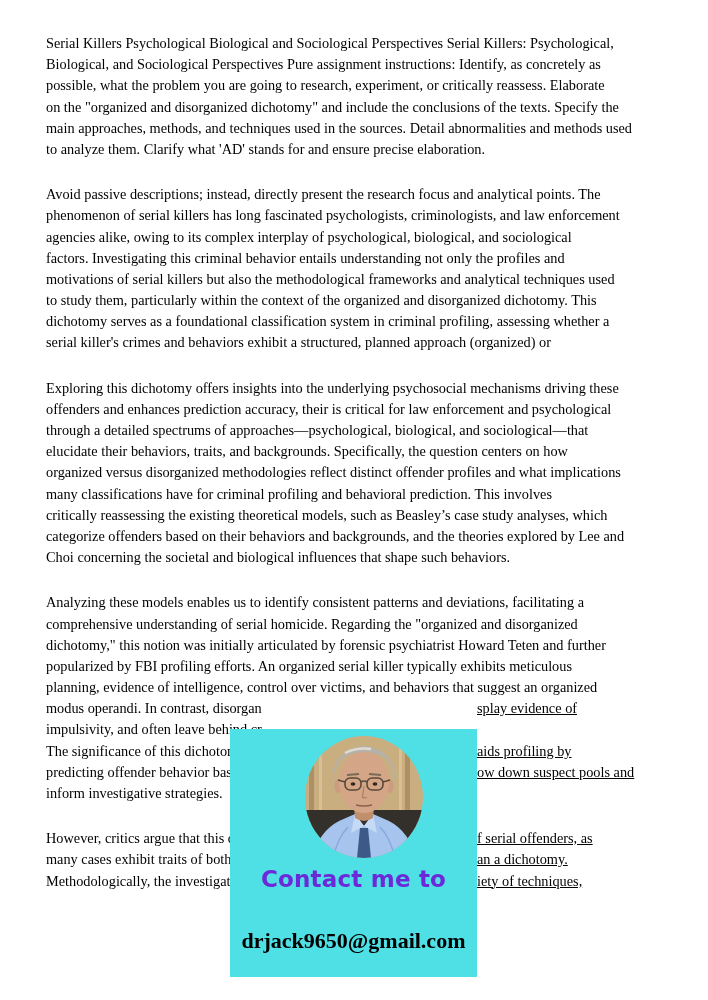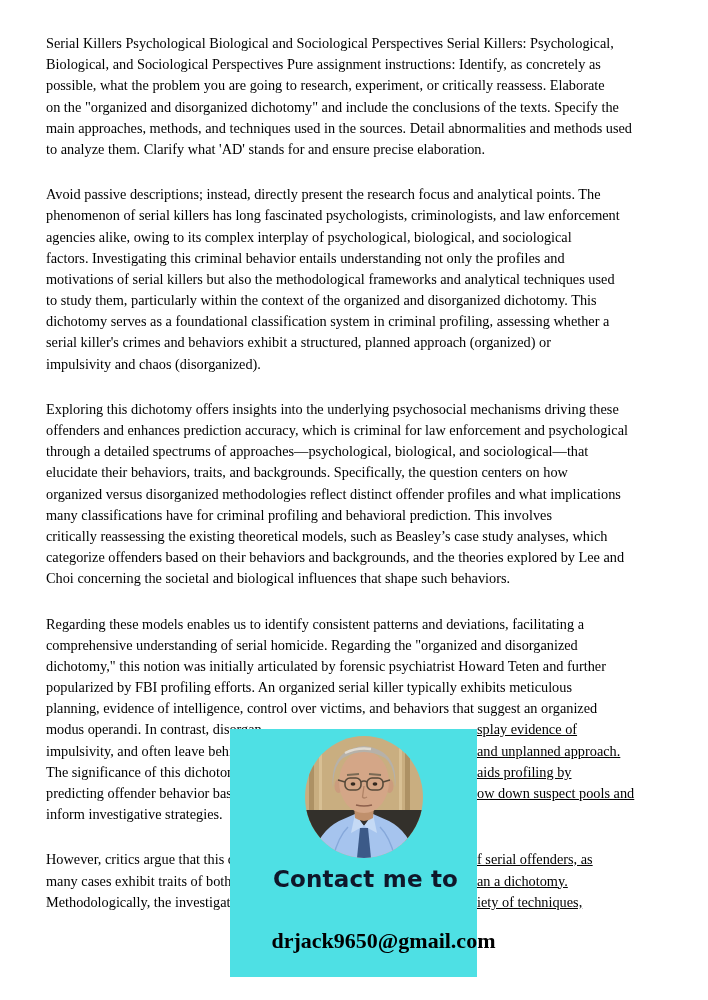--- a/index.html
+++ b/index.html
@@ -46,41 +46,40 @@
       </div>
       <div class="para">
         <div class="line">Avoid passive descriptions; instead, directly present the research focus and analytical points. The</div>
         <div class="line">phenomenon of serial killers has long fascinated psychologists, criminologists, and law enforcement</div>
         <div class="line">agencies alike, owing to its complex interplay of psychological, biological, and sociological</div>
         <div class="line">factors. Investigating this criminal behavior entails understanding not only the profiles and</div>
         <div class="line">motivations of serial killers but also the methodological frameworks and analytical techniques used</div>
         <div class="line">to study them, particularly within the context of the organized and disorganized dichotomy. This</div>
         <div class="line">dichotomy serves as a foundational classification system in criminal profiling, assessing whether a</div>
         <div class="line">serial killer's crimes and behaviors exhibit a structured, planned approach (organized) or</div>
-        <div class="line">impulsivity and chaos (disorganized).</div>
       </div>
       <div class="para">
         <div class="line">Exploring this dichotomy offers insights into the underlying psychosocial mechanisms driving these</div>
-        <div class="line">offenders and enhances prediction accuracy, which is criminal for law enforcement and psychological</div>
+        <div class="line">offenders and enhances prediction accuracy, their is critical for law enforcement and psychological</div>
         <div class="line">through a detailed spectrums of approaches—psychological, biological, and sociological—that</div>
         <div class="line">elucidate their behaviors, traits, and backgrounds. Specifically, the question centers on how</div>
         <div class="line">organized versus disorganized methodologies reflect distinct offender profiles and what implications</div>
         <div class="line">many classifications have for criminal profiling and behavioral prediction. This involves</div>
         <div class="line">critically reassessing the existing theoretical models, such as Beasley’s case study analyses, which</div>
         <div class="line">categorize offenders based on their behaviors and backgrounds, and the theories explored by Lee and</div>
         <div class="line">Choi concerning the societal and biological influences that shape such behaviors.</div>
       </div>
       <div class="para">
-        <div class="line">Regarding these models enables us to identify consistent patterns and deviations, facilitating a</div>
+        <div class="line">Analyzing these models enables us to identify consistent patterns and deviations, facilitating a</div>
         <div class="line">comprehensive understanding of serial homicide. Regarding the "organized and disorganized</div>
         <div class="line">dichotomy," this notion was initially articulated by forensic psychiatrist Howard Teten and further</div>
         <div class="line">popularized by FBI profiling efforts. An organized serial killer typically exhibits meticulous</div>
         <div class="line">planning, evidence of intelligence, control over victims, and behaviors that suggest an organized</div>
         <div class="line"><span>modus operandi. In contrast, disorgan</span><span class="rfrag">splay evidence of</span></div>
-        <div class="line"><span>impulsivity, and often leave behind cr</span><span class="rfrag">and unplanned approach.</span></div>
+        <div class="line"><span>impulsivity, and often leave behind cr</span></div>
         <div class="line"><span>The significance of this dichotomy li</span><span class="rfrag">aids profiling by</span></div>
         <div class="line"><span>predicting offender behavior based o</span><span class="rfrag">ow down suspect pools and</span></div>
         <div class="line">inform investigative strategies.</div>
       </div>
       <div class="para">
         <div class="line"><span>However, critics argue that this dich</span><span class="rfrag">f serial offenders, as</span></div>
         <div class="line"><span>many cases exhibit traits of both cate</span><span class="rfrag">an a dichotomy.</span></div>
         <div class="line"><span>Methodologically, the investigation</span><span class="rfrag">iety of techniques,</span></div>
       </div>
     </div>
@@ -118,19 +117,19 @@
           <rect x="62" y="42" width="16" height="12" rx="5" fill="none" stroke="#574a3a" stroke-width="1.6"></rect>
           <path d="M56,46 Q59,44 62,46" stroke="#574a3a" stroke-width="1.6" fill="none"></path>
           <path d="M40,46 L33,44 M78,46 L85,44" stroke="#574a3a" stroke-width="1.4"></path>
           <ellipse cx="48" cy="48" rx="2.4" ry="1.7" fill="#33281f"></ellipse>
           <ellipse cx="70" cy="48" rx="2.4" ry="1.7" fill="#33281f"></ellipse>
           <path d="M59,50 L57.5,61 Q59,63 62,61" stroke="#b08366" stroke-width="1.3" fill="none"></path>
           <path d="M51,69 Q59,71 67,69" stroke="#8d5f4b" stroke-width="1.6" fill="none"></path>
         </g>
       </svg>
     </div>
-    <div class="promo-heading" style="color: #0f172a; margin-left: 12px;">
+    <div class="promo-heading" style="color: #6d28d9;">
       <div>Contact me to</div>
     </div>
-    <div class="promo-email" style="color: rgb(0, 0, 0); margin-left: 30px;">drjack9650@gmail.com</div>
+    <div class="promo-email" style="color: rgb(0, 0, 0);">drjack9650@gmail.com</div>
   </div>
 
 </div>
 
 </body></html>

